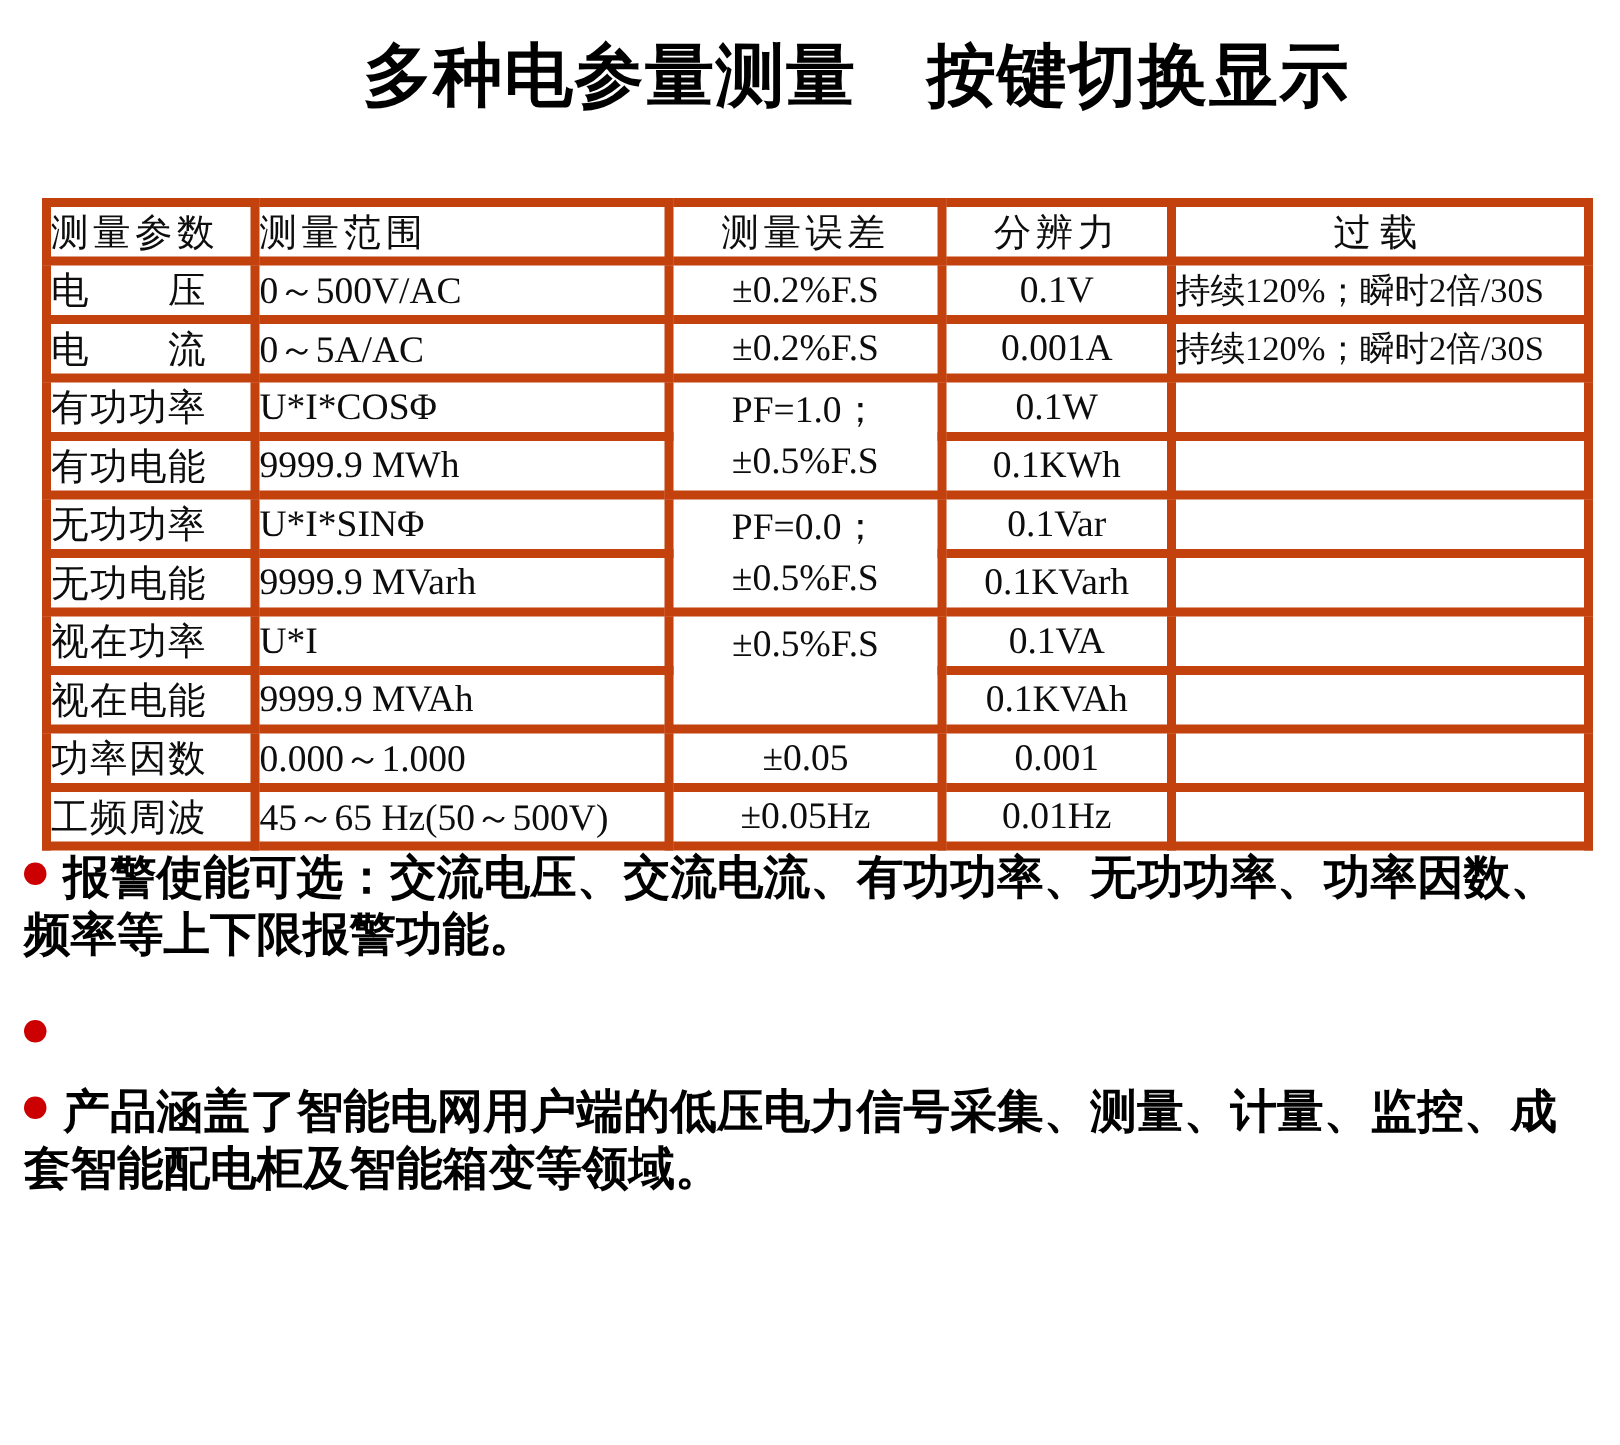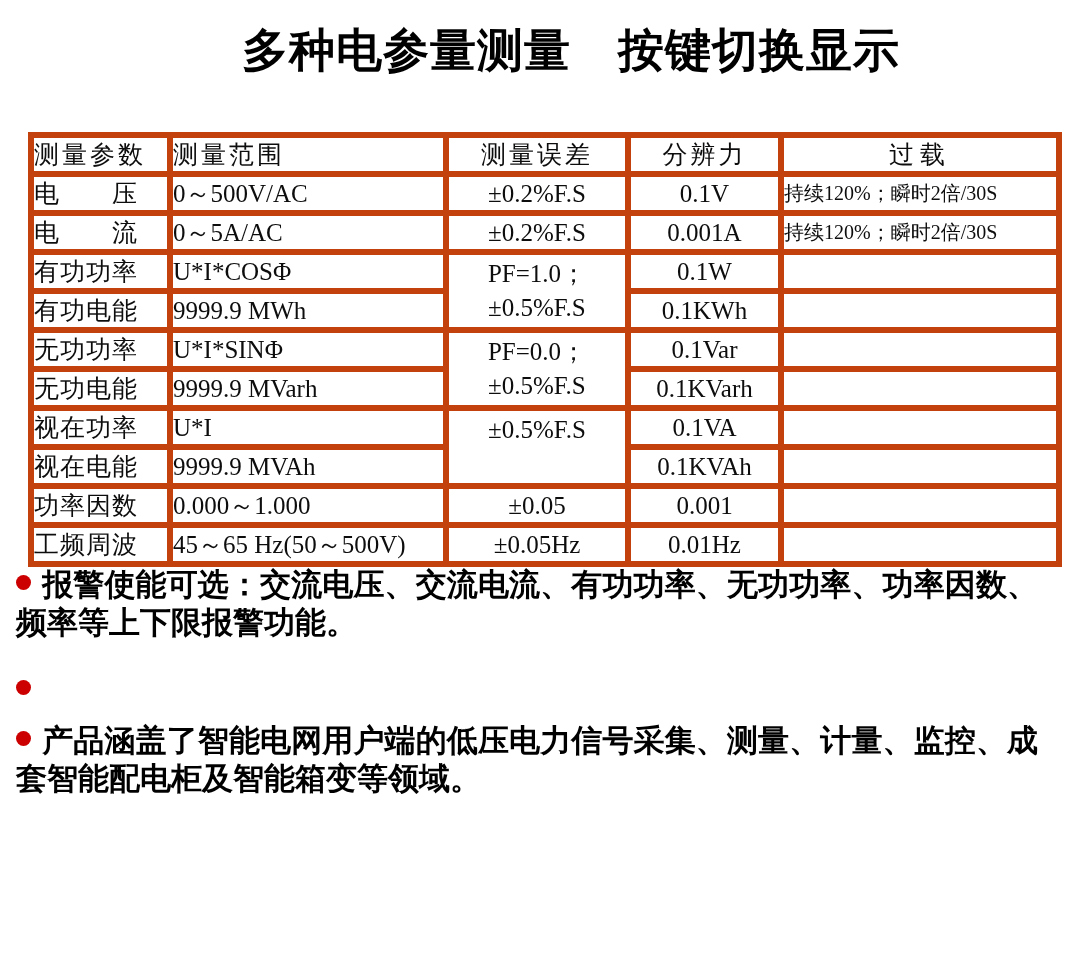--- a/index.html
+++ b/index.html
@@ -45,21 +45,21 @@
   th.h-param   { text-align: left; padding-left: 23px; letter-spacing: 3px; }
   th.h-range   { text-align: left; padding-left: 32px; letter-spacing: 3px; }
   th.h-error   { text-align: center; letter-spacing: 3px; }
   th.h-res     { text-align: center; letter-spacing: 3px; }
   th.h-over    { text-align: center; letter-spacing: 6px; }
 
   td.param { text-align: left; padding-left: 23px; letter-spacing: 1px; }
   td.range { text-align: left; padding-left: 30px; margin-left: 20px; }
   td.error { text-align: center; }
   td.res   { text-align: center; border-radius: 16px; }
-  td.over  { text-align: left; padding-left: 9px; font-size: 20px; }
+  td.over  { text-align: left; padding-left: 9px; font-size: 23px; }
 
   .errbox { display: inline-block; text-align: left; vertical-align: middle; }
   .errbox .errline { height: 34px; line-height: 34px; }
 
   
   .features {
     position: absolute; left: 16px; top: 566px; width: 1022px;
     font-size: 31px; font-weight: bold; line-height: 38px;
     text-align: justify;
     color: #000000;

